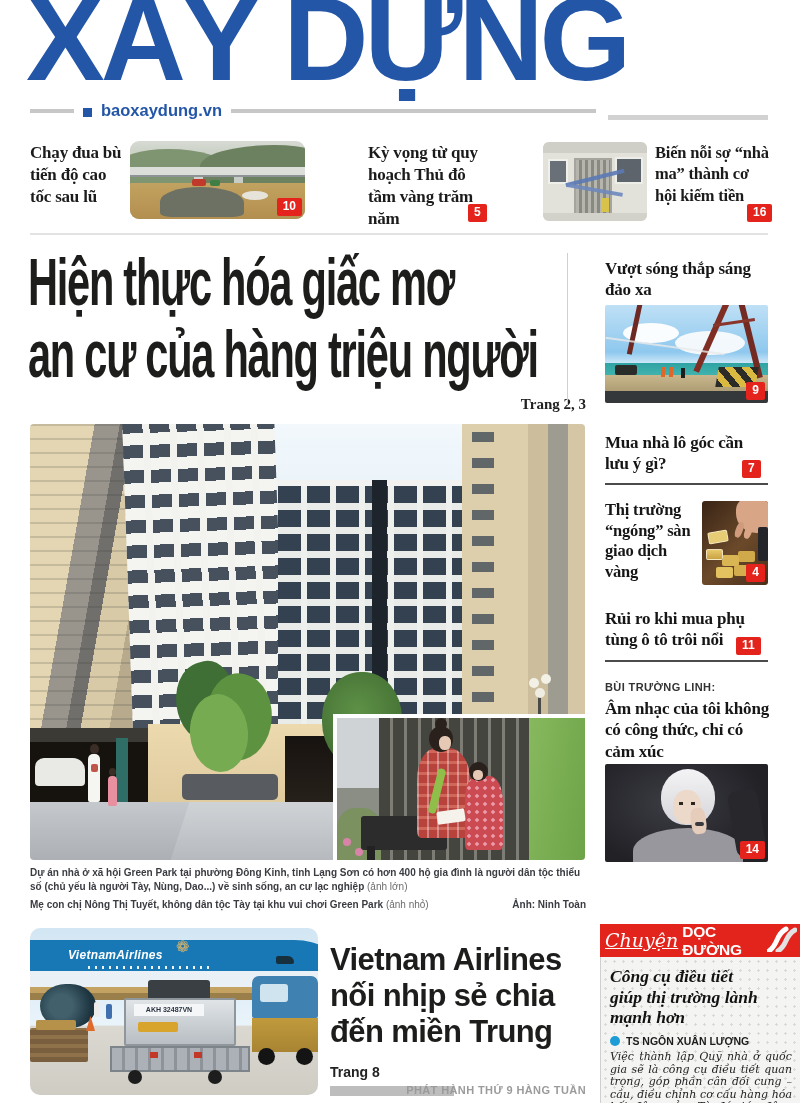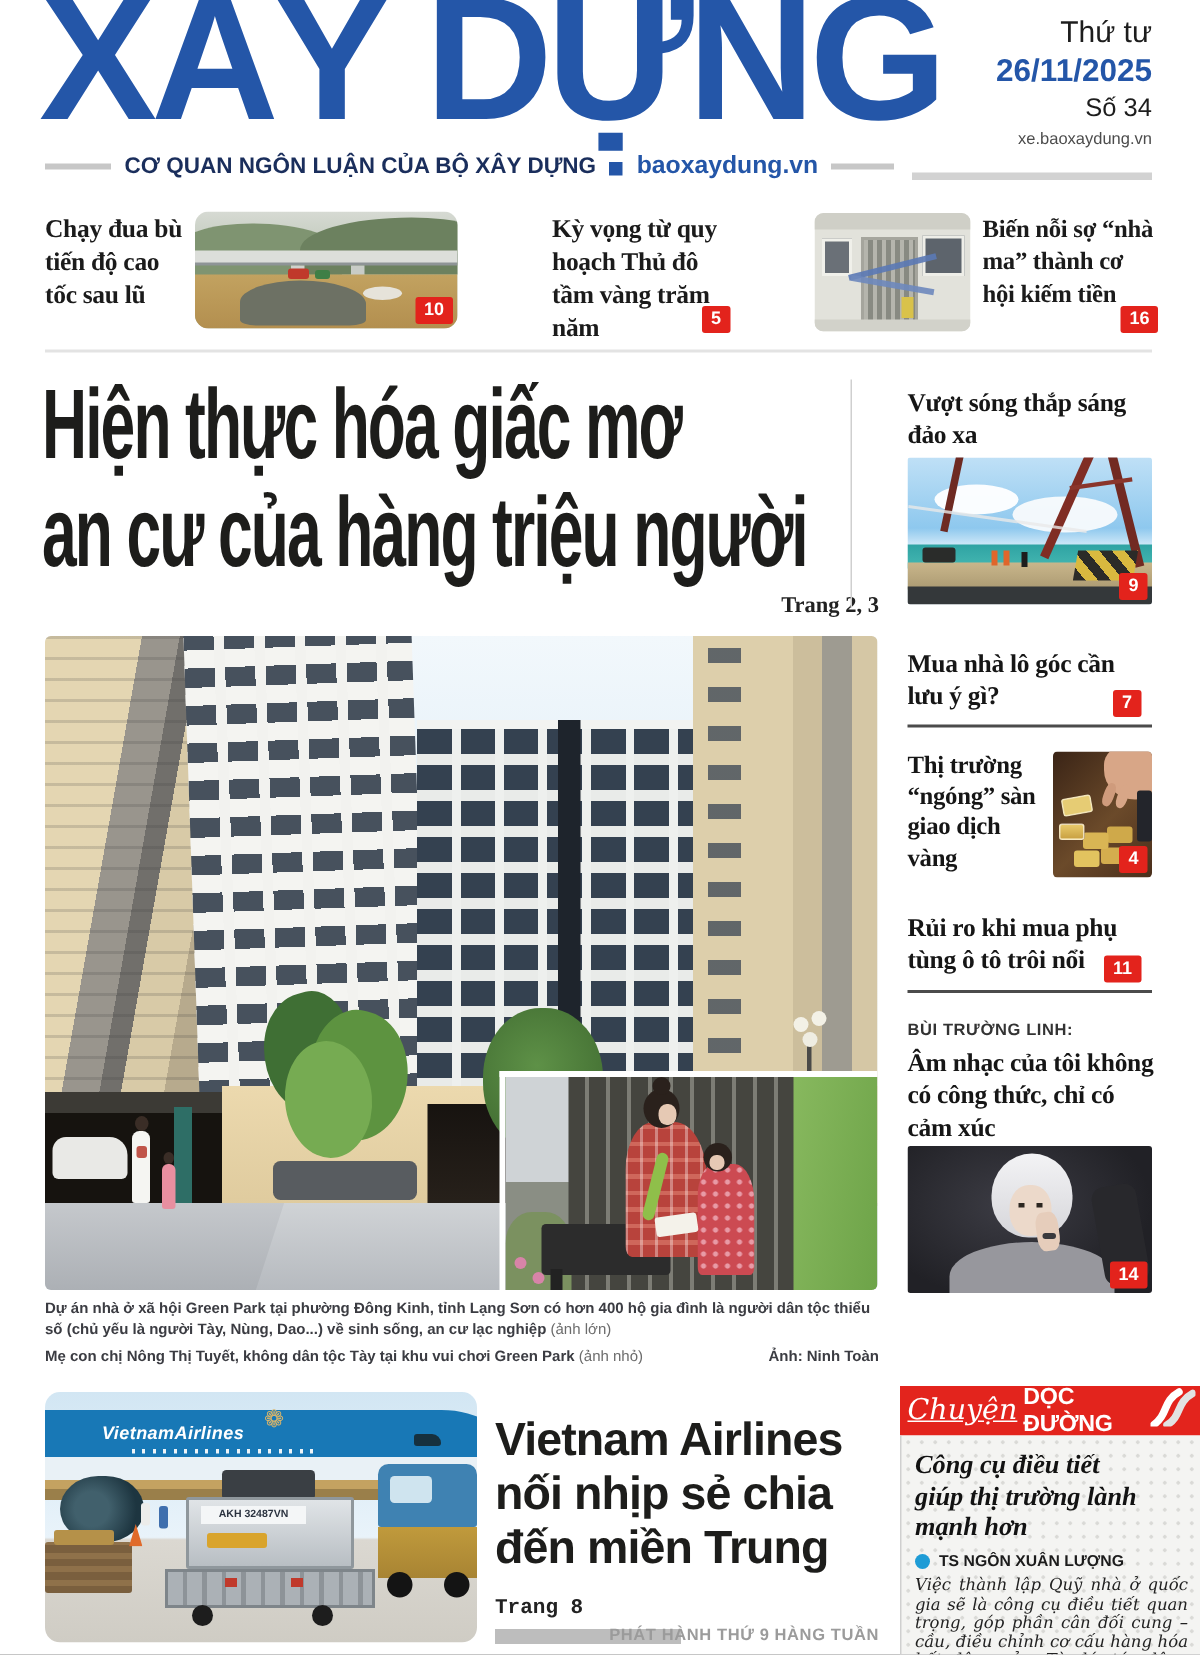--- a/index.html
+++ b/index.html
@@ -44,21 +44,21 @@
 
   
   .caption{left:30px;top:866px;width:556px;font-size:10px;font-weight:bold;color:#3b3c42;line-height:1.35}
   .cap-note{font-weight:normal;color:#6c6c6c}
   .cap-row{display:flex;justify-content:space-between;margin-top:5px}
 
   
   .bottom-headline{left:330px;top:942px;font-weight:bold;font-size:31px;line-height:36px;
                    letter-spacing:-.6px;color:#1d1d1b}
   .bottom-headline span{display:block}
-  .bottom-pageref{left:330px;top:1064px;font-family:Liberation Mono, monospace;font-weight:bold;
+  .bottom-pageref{left:330px;top:1064px;font-family:Liberation Sans, sans-serif;font-weight:bold;
                   font-size:14px;color:#222}
   .footer-bar{left:330px;top:1086px;width:124px;height:10px;background:#bdbdbd}
   .footer-note{left:330px;top:1084px;width:256px;text-align:right;font-size:11px;font-weight:bold;
                color:#9b9b9b;letter-spacing:.4px}
 
   
   .sb-title{position:absolute;font-family:"Liberation Serif",serif;font-weight:bold;font-size:17px;
             line-height:1.25;color:#161616;letter-spacing:-.2px}
   .sb-rule{position:absolute;height:2px;background:#4b4b4b}
   .kicker{left:605px;top:681px;font-size:11px;font-weight:bold;color:#333;letter-spacing:.4px}
@@ -83,32 +83,25 @@
 </style>
 </head>
 <body>
 
 <div class="page">
 
   <div class="abs logo">XÂY DỰNG</div>
 
   <div class="abs tagline-row">
     <div class="rule-l"></div>
-    <div class="tagline">CƠ QUAN NGÔN LUẬN CỦA BỘ XÂY DỰNG</div>
     <div class="blue-sq"></div>
     <div class="site">baoxaydung.vn</div>
     <div class="rule-r"></div>
   </div>
 
-  <div class="abs date-block">
-    <div class="weekday">Thứ tư</div>
-    <div class="issue-date">26/11/2025</div>
-    <div class="issue-no">Số 34</div>
-    <div class="subsite">xe.baoxaydung.vn</div>
-  </div>
   <div class="abs masthead-rule"></div>
 
   <div class="abs strip-title" style="left:30px;top:142px;width:92px">Chạy đua bù tiến độ cao tốc sau lũ</div>
 
   <div class="photo" style="left:130px;top:141px;width:175px;height:78px;border-radius:9px">
     <div class="p" style="inset:0;background:linear-gradient(#d6dad3,#bcc5b5 40%,#a7b39d 58%)"></div>
     <div class="p" style="left:-12px;top:8px;width:110px;height:36px;background:#7f9471;border-radius:50% 60% 0 0"></div>
     <div class="p" style="left:70px;top:4px;width:130px;height:38px;background:#6c815f;border-radius:60% 45% 0 0"></div>
     <div class="p" style="left:0;top:26px;width:100%;height:8px;background:#dcdeda;box-shadow:0 2px 0 #8e9496"></div>
     <div class="p" style="left:64px;top:36px;width:9px;height:20px;background:#cfd2cd"></div>

